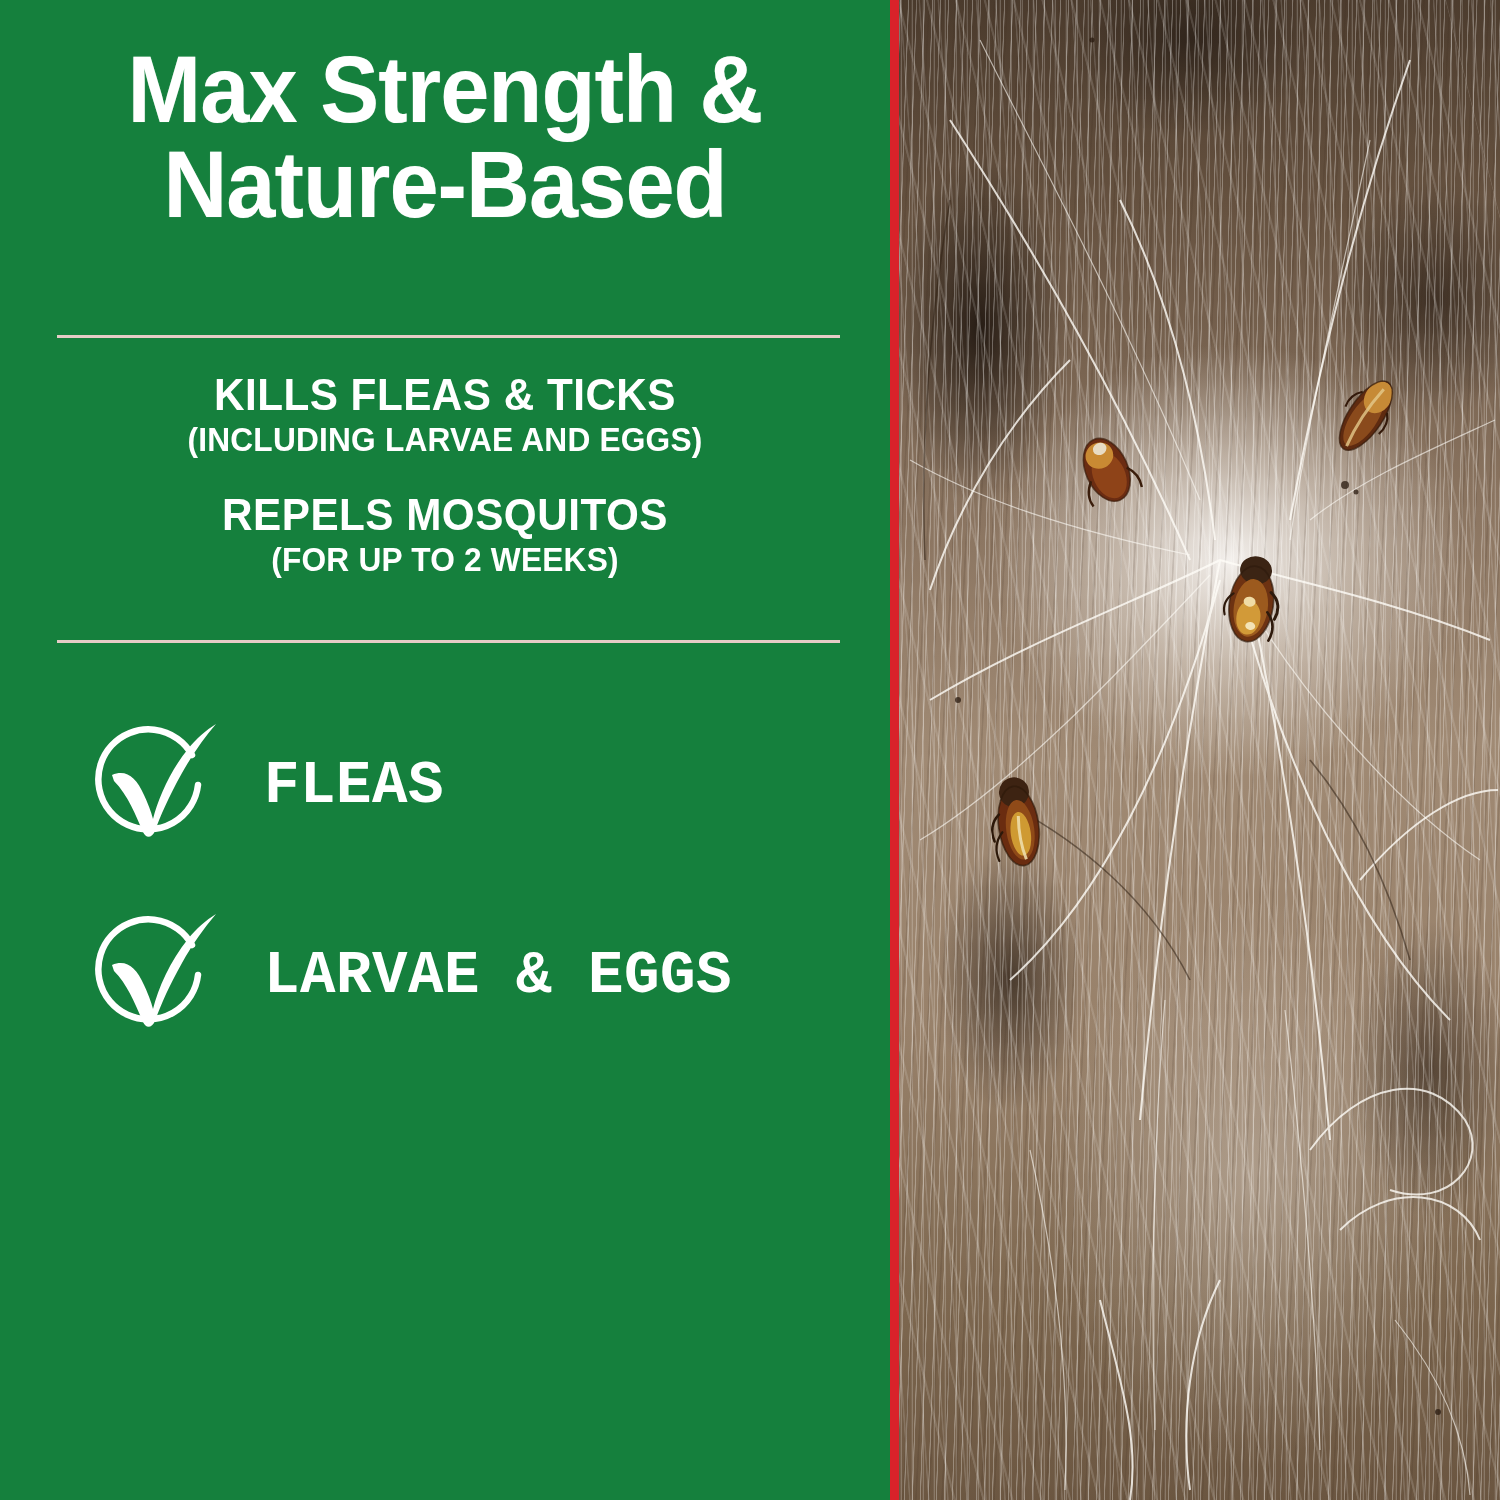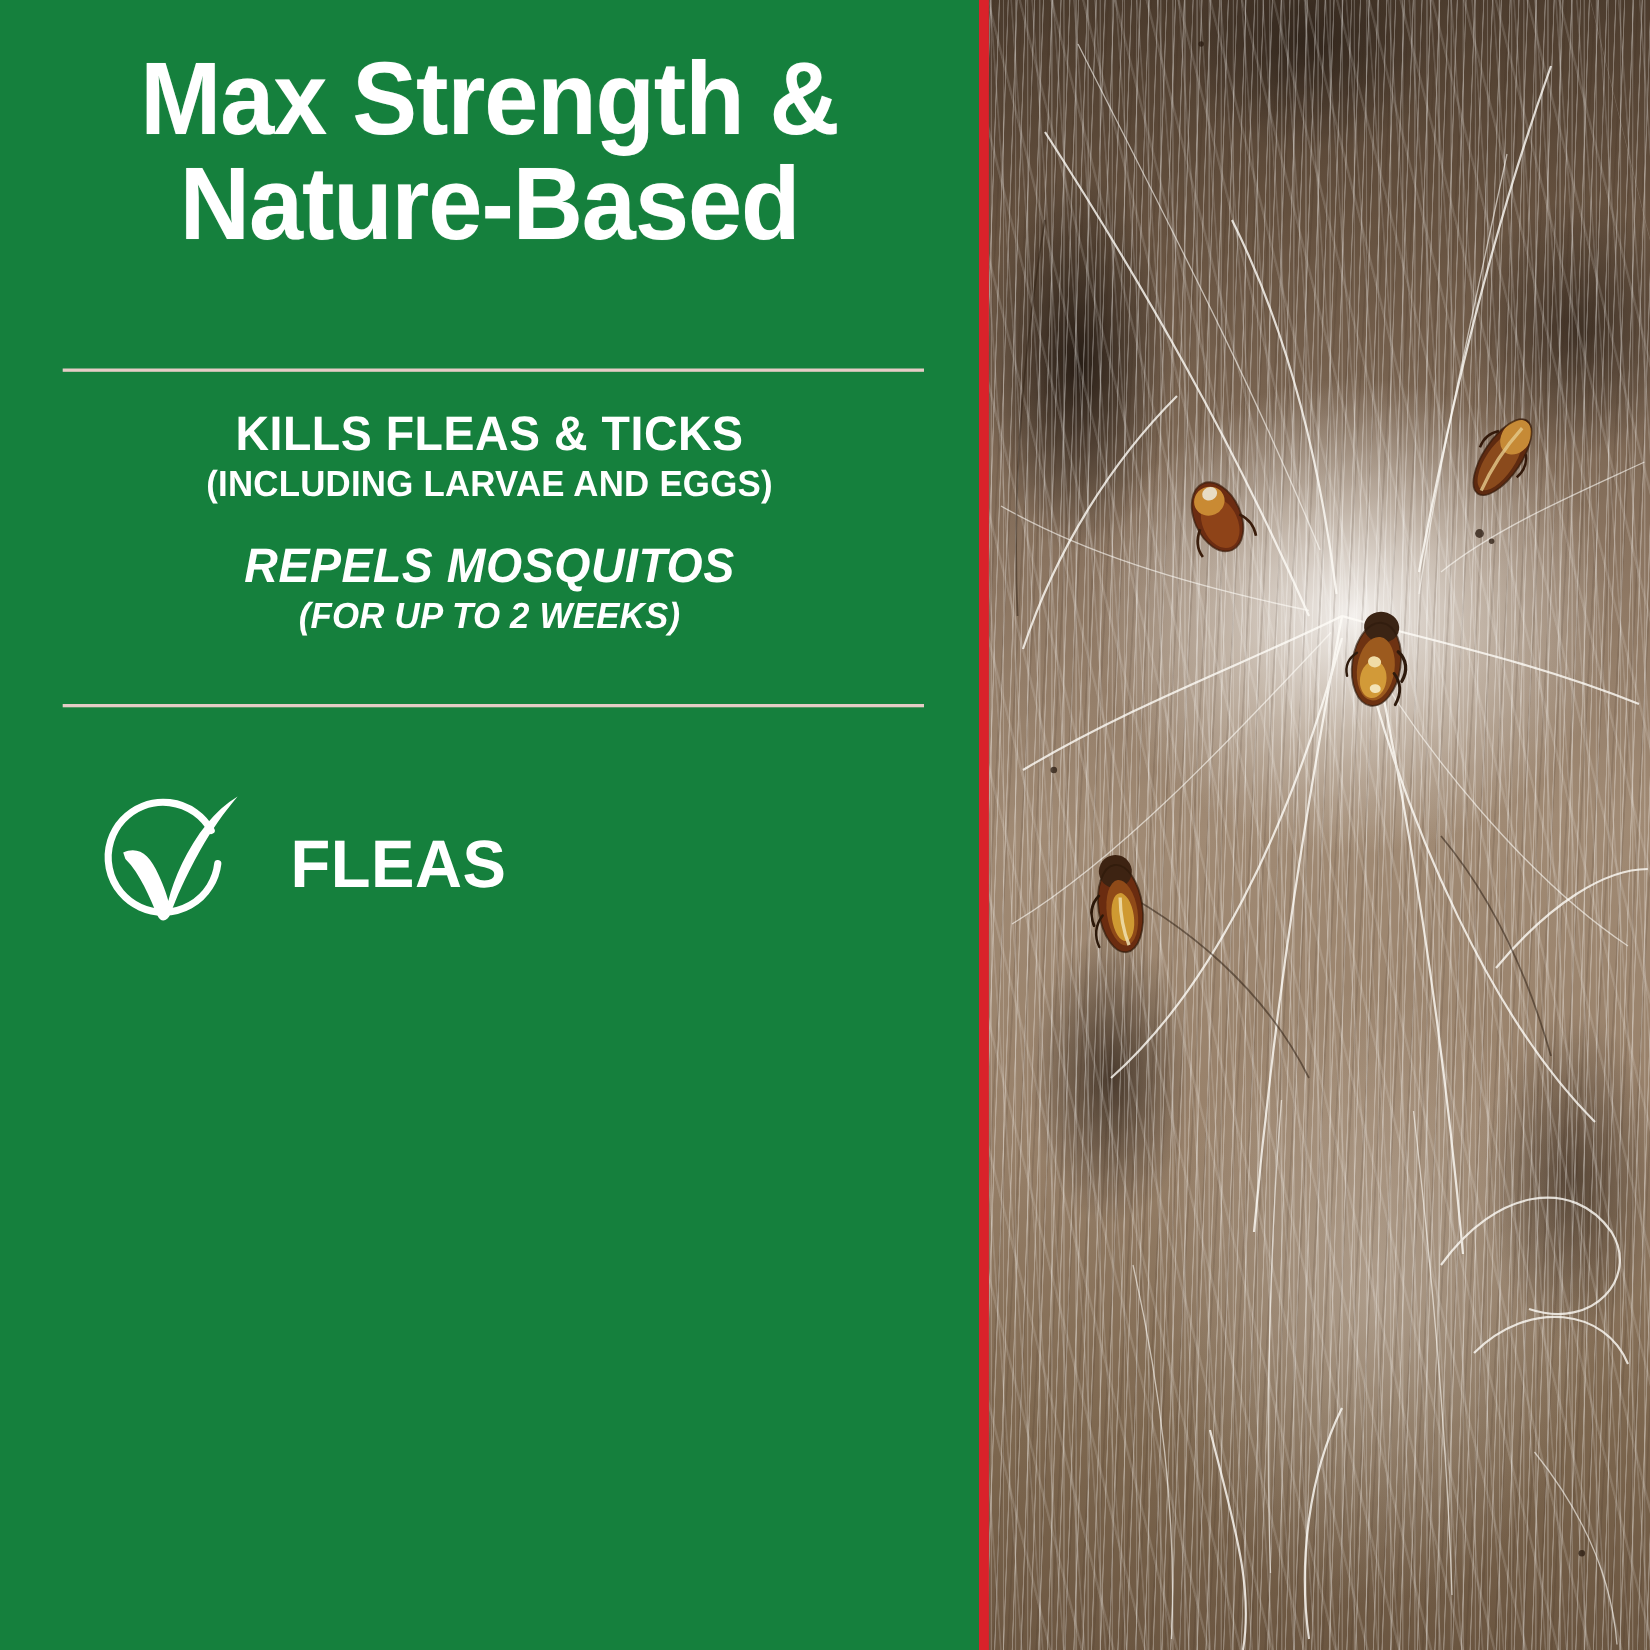--- a/index.html
+++ b/index.html
@@ -58,21 +58,21 @@
   
   .claims {
     position:absolute;
     left:0; top:370px;
     width:890px;
     padding:0 30px;
     text-align:center;
     color:#ffffff;
   }
   .claim-group { margin-bottom:30px; }
-  .claim-group:last-child { margin-bottom:0;font-style:italic; }
+  .claim-group:last-child { margin-bottom:0; }
   .claim-main {
     font-size:44px;
     font-weight:bold;
     letter-spacing:0.5px;
     line-height:1.12;
     transform:scaleX(0.96);
     display:block;
   }
   .claim-sub {
     font-size:33px;
@@ -82,20 +82,21 @@
     margin-top:2px;
     transform:scaleX(0.96);
     display:block;
   }
 
   
   .benefits {
     position:absolute;
     left:0; top:690px;
     width:890px;
+    font-family:Liberation Mono, monospace;
   }
   .benefit-row {
     display:flex;
     align-items:center;
     height:190px;
     padding-left:88px;
   }
   .check-icon {
     flex:0 0 132px;
     width:132px; height:132px;
@@ -229,20 +230,29 @@
         <span class="check-icon">
           <svg viewBox="0 0 132 132" xmlns="http://www.w3.org/2000/svg">
             <path d="M104 36 A50 50 0 1 0 110 66" fill="none" stroke="#ffffff" stroke-width="6.5" stroke-linecap="round"></path>
             <path d="M24 56 C38 50 48 58 56 76 C62 89 64 96 65 100 C70 80 82 52 100 30 C108 20 118 11 128 5 C116 19 104 36 94 54 C80 79 72 98 67 112 C64 119 58 120 55 113 C48 97 40 76 26 62 Z" fill="#ffffff"></path>
           </svg>
         </span>
         <span class="benefit-label">FLEAS</span>
       </div>
 
 
+      <div class="benefit-row">
+        <span class="check-icon">
+          <svg viewBox="0 0 132 132" xmlns="http://www.w3.org/2000/svg">
+            <path d="M104 36 A50 50 0 1 0 110 66" fill="none" stroke="#ffffff" stroke-width="6.5" stroke-linecap="round"></path>
+            <path d="M24 56 C38 50 48 58 56 76 C62 89 64 96 65 100 C70 80 82 52 100 30 C108 20 118 11 128 5 C116 19 104 36 94 54 C80 79 72 98 67 112 C64 119 58 120 55 113 C48 97 40 76 26 62 Z" fill="#ffffff"></path>
+          </svg>
+        </span>
+        <span class="benefit-label">LARVAE &amp; EGGS</span>
+      </div>
 
 
     </div>
   </section>
 
   <section class="photo">
     <div class="photo-edge"></div>
     <div class="fur-base"></div>
     <div class="fur-dark"></div>
 

